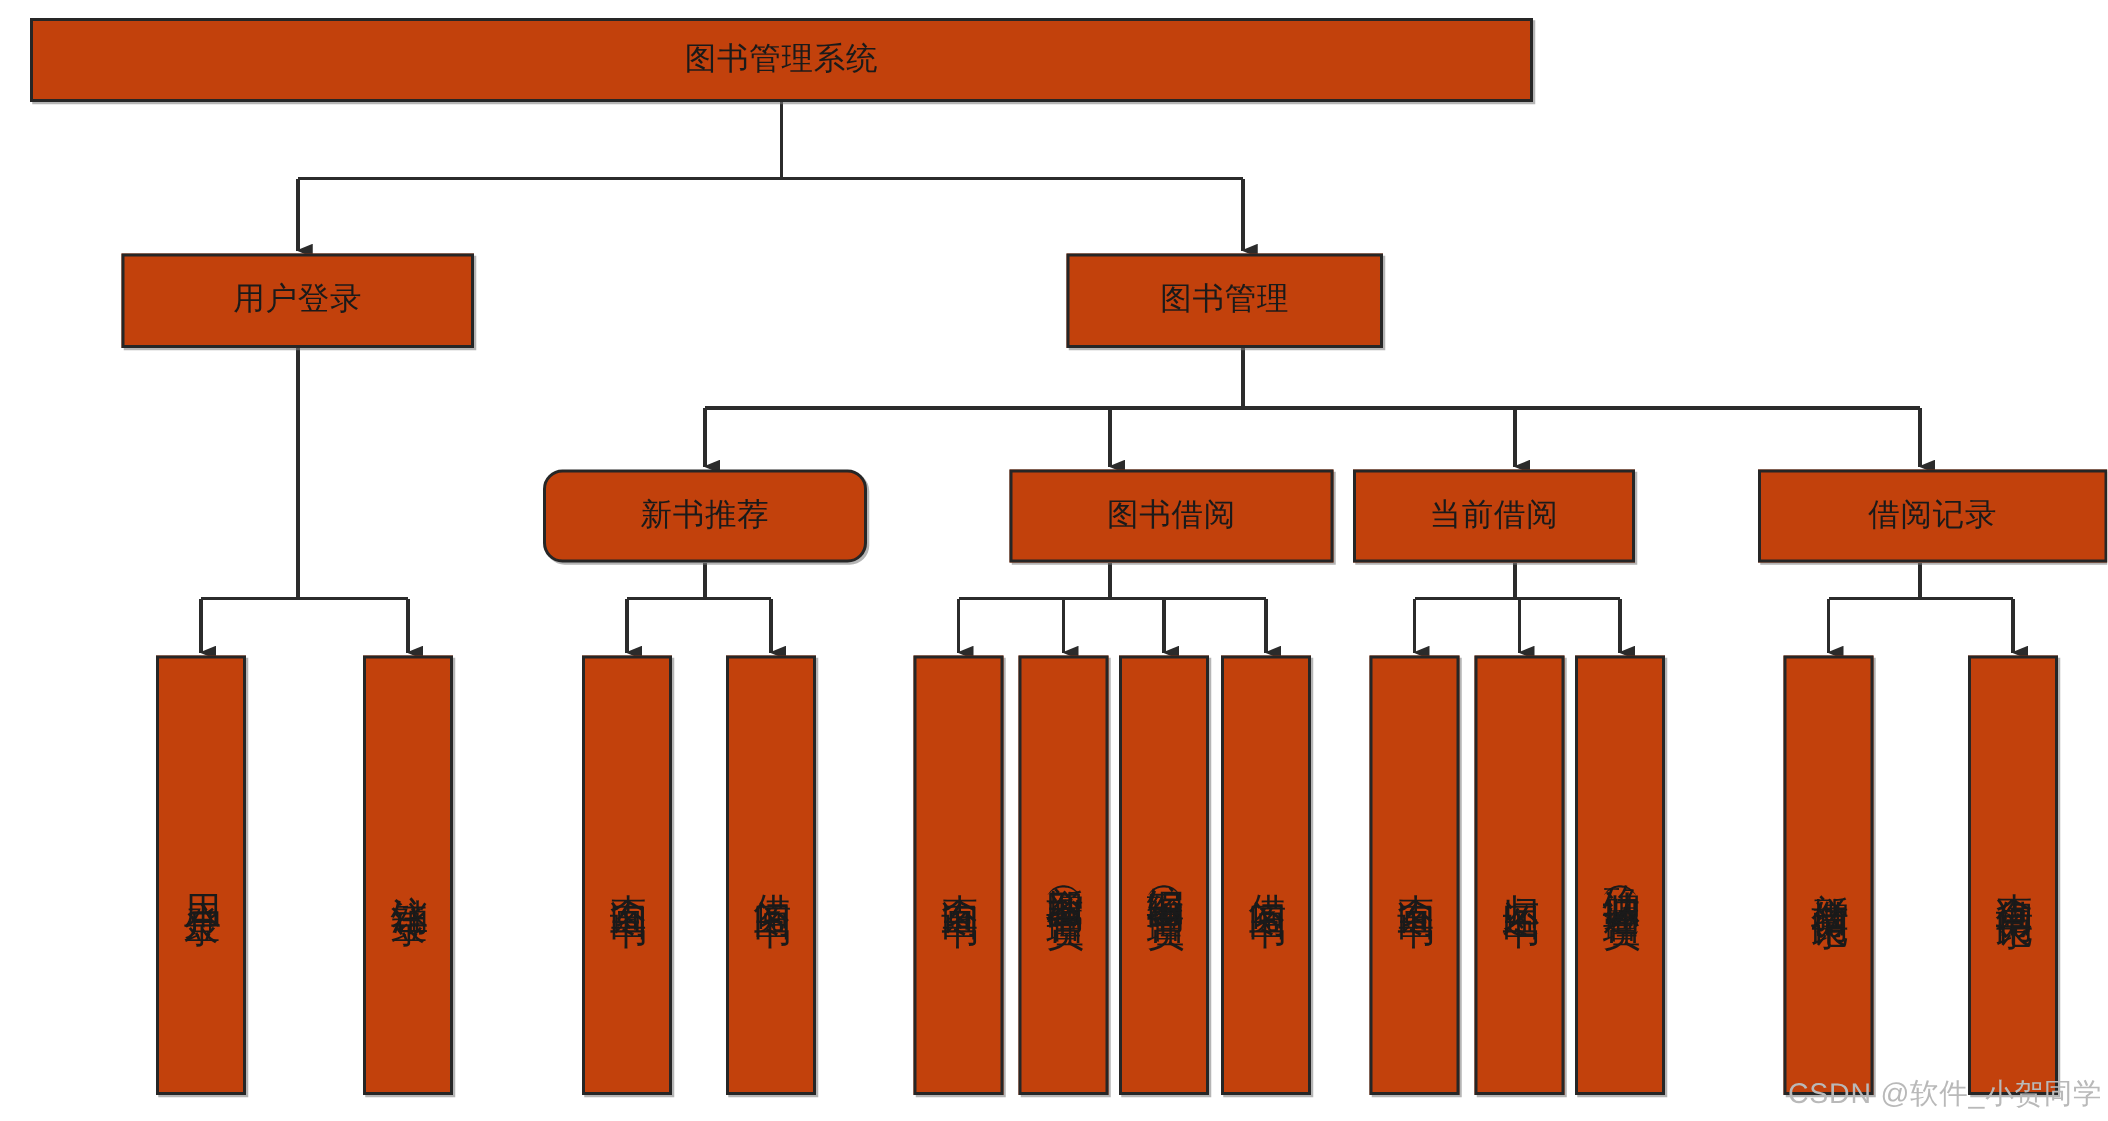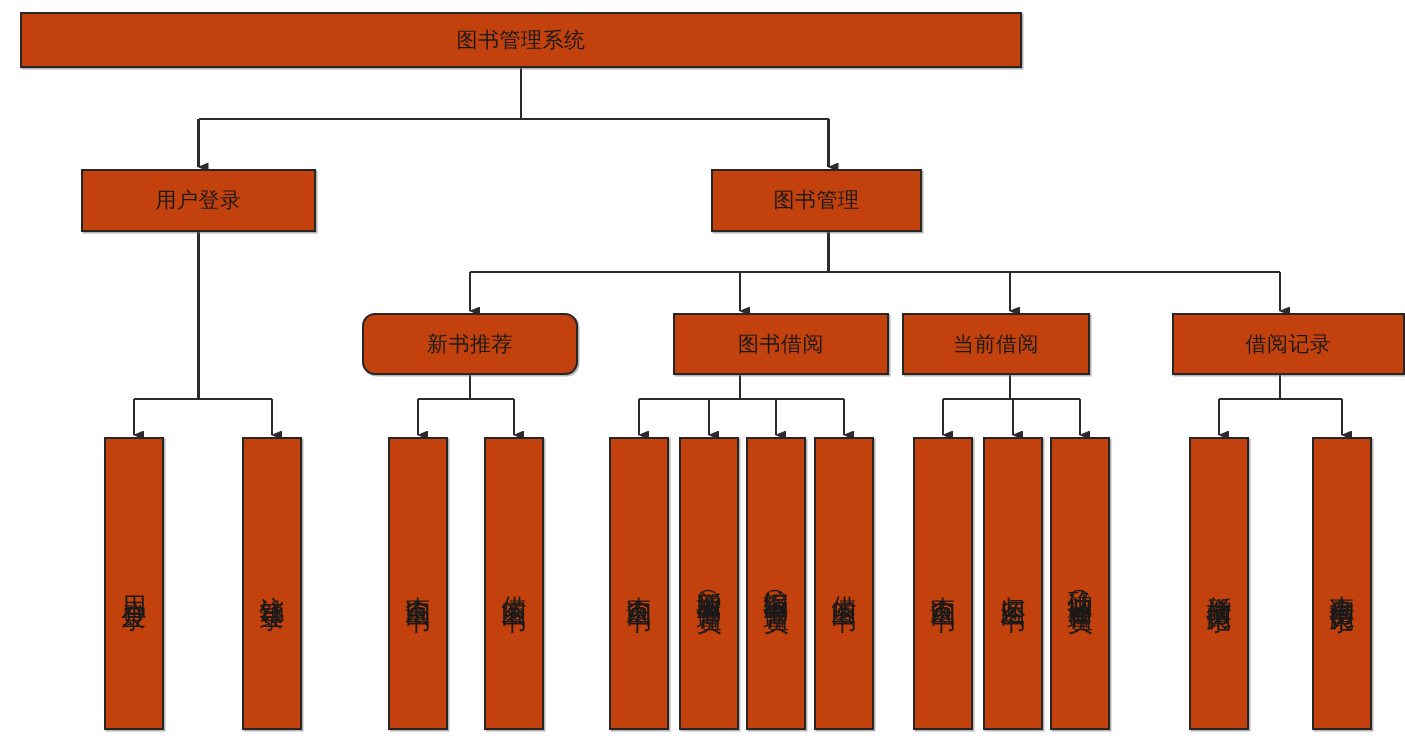--- a/index.html
+++ b/index.html
@@ -172,14 +172,15 @@
         <span class="node-label">确认归还（管理员）</span>
       </div>
       <div class="node vertical tall" style="left: 1189px; top: 437px; width: 60px; height: 293px;">
         <span class="node-label">新增借阅记录</span>
       </div>
       <div class="node vertical tall" style="left: 1312px; top: 437px; width: 60px; height: 293px;">
         <span class="node-label">查询借阅记录</span>
       </div>
     </div>
 
+  <div class="watermark" style="left: 1192px; top: 716px; color: rgb(185, 185, 185);">CSDN @软件_小贺同学</div>
 
 </div>
 
 </body></html>

